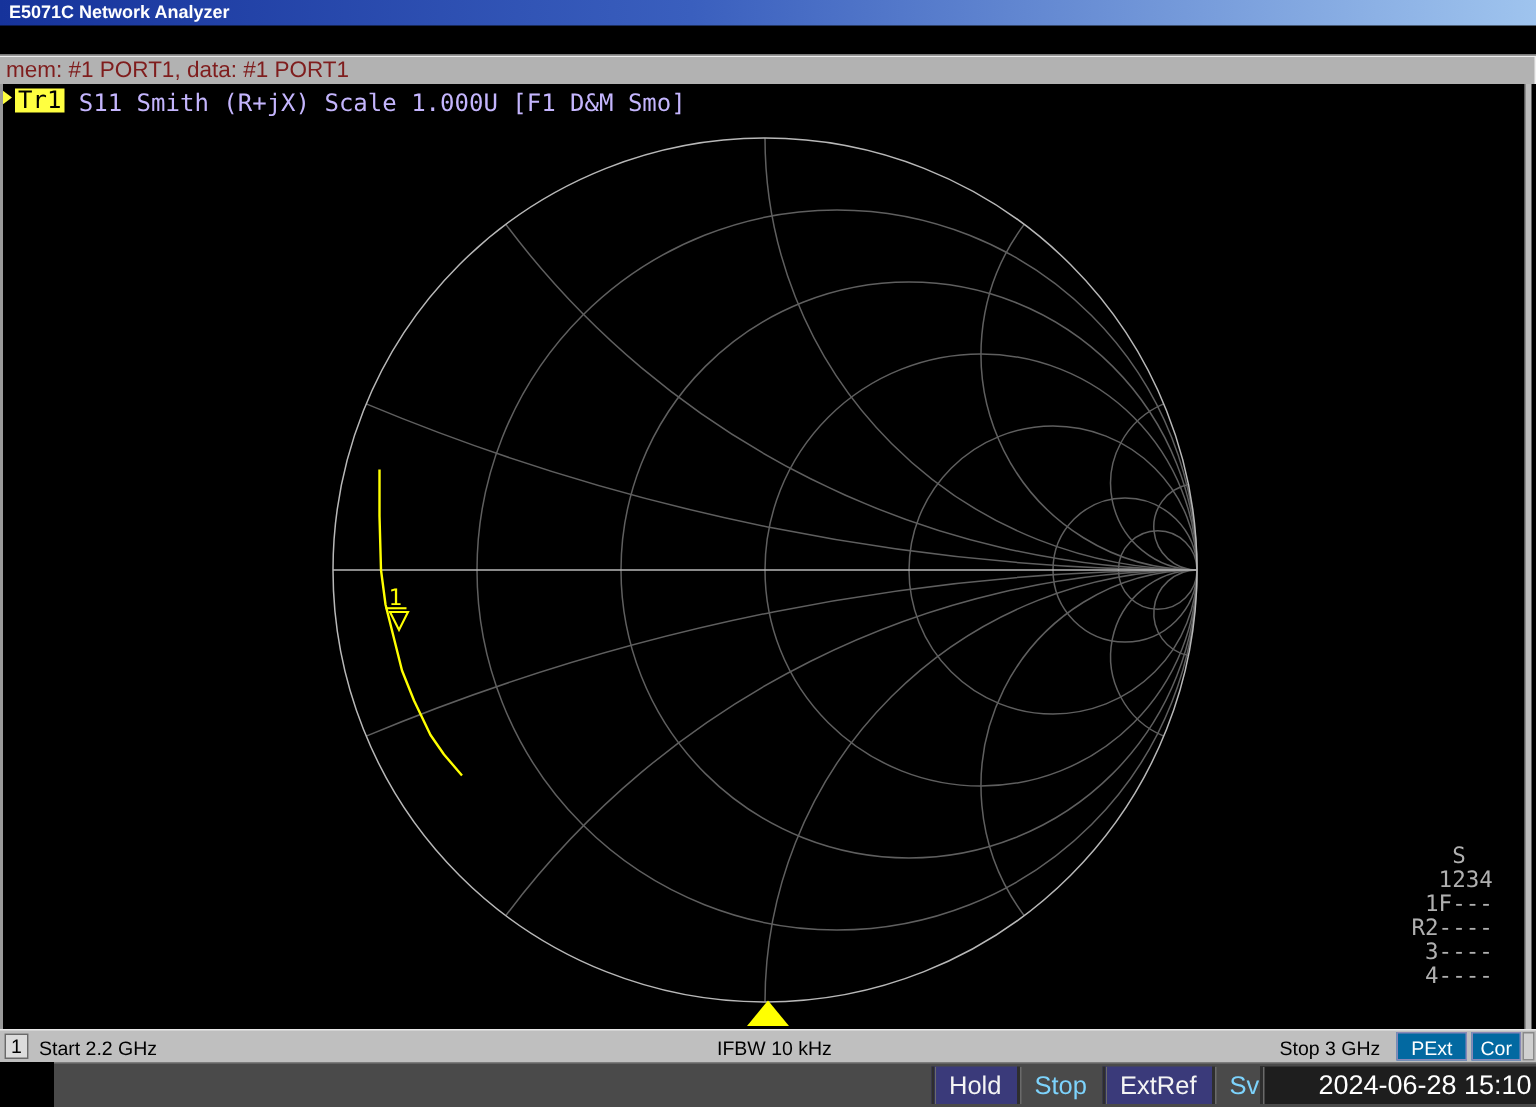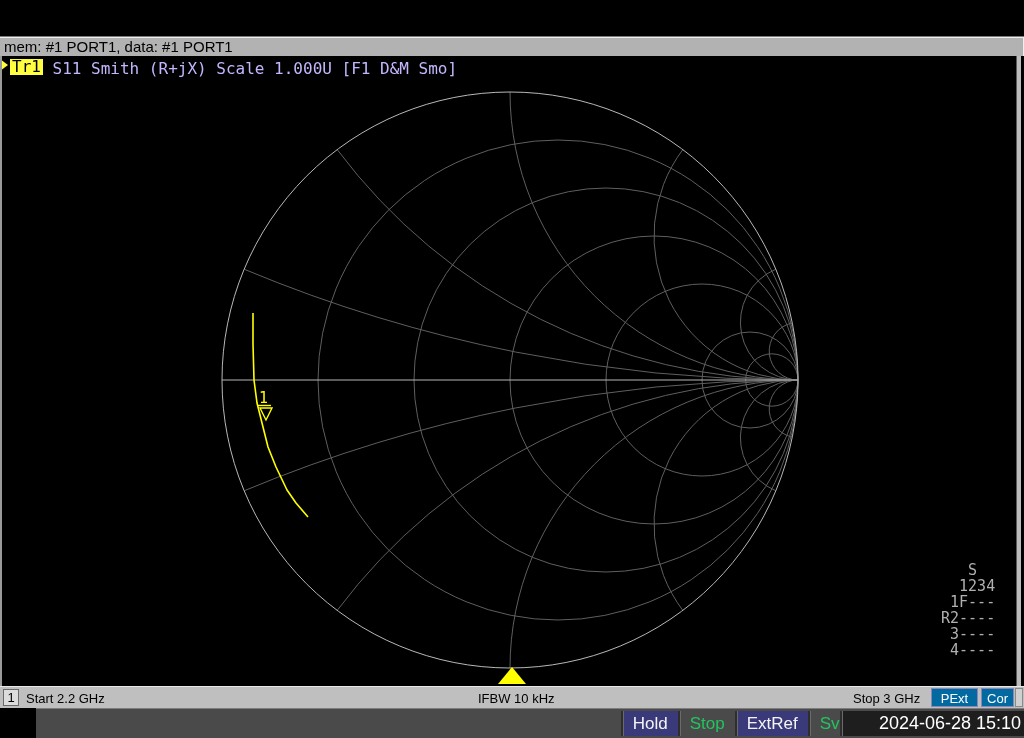--- a/index.html
+++ b/index.html
@@ -15,21 +15,21 @@
   
   .menubar{position:absolute;left:0;top:17px;width:1024px;height:19px;background:#d4d0c8;
            color:#000;font-size:12px;line-height:19px;display:flex;}
   .menu-items{display:flex;padding-left:6px;}
   .menu-item{margin-right:13px;white-space:nowrap;}
   .menu-item.resize{position:absolute;right:6px;top:0;margin:0;}
 
   
   .membar{position:absolute;left:0;top:36px;width:1024px;height:20px;background:#b2b2b2;
           border-top:1px solid #7a7a7a;box-shadow:inset 0 1px 0 #eee, inset -1px 0 0 #eee;
-          color:#000000;font-size:15px;line-height:19px;box-sizing:border-box;}
+          color:#7f1d1d;font-size:15px;line-height:19px;box-sizing:border-box;}
   .membar span{padding-left:4px;}
 
   
   .display{position:absolute;left:0;top:56px;width:1024px;height:630px;background:#000;}
   .edge-left{position:absolute;left:0;top:0;width:2px;height:630px;background:#9a9a9a;}
   .edge-right{position:absolute;left:1016px;top:0;width:5px;height:630px;background:#bcbcbc;
               border-left:1px solid #5a5a5a;box-sizing:border-box;}
 
   .trace-header{position:absolute;left:0;top:3px;height:17px;display:flex;align-items:flex-start;
                 font-family:"DejaVu Sans Mono",monospace;font-size:16px;white-space:pre;}
@@ -69,30 +69,33 @@
   .badge-empty{position:absolute;left:1015px;top:1px;width:8px;height:19px;background:#d0d0d0;
                border:1px solid #8a8a8a;box-sizing:border-box;}
 
   
   .bottombar{position:absolute;left:0;top:708px;width:1024px;height:30px;background:#4a4a4a;
              border-top:1px solid #7c7c7c;box-sizing:border-box;margin-left:36px;}
   .bb-items{position:absolute;right:202px;top:2px;display:flex;height:25px;}
   .bb-seg{height:25px;line-height:25px;text-align:center;font-size:17px;
           border-left:2px solid #2e2e2e;box-shadow:inset 1px 0 0 #6a6a6a;padding:0 10px;}
   .bb-seg.active{background:#3a3a7a;color:#f4f4f4;}
-  .bb-seg.dim{color:#22c55e;}
+  .bb-seg.dim{color:#7dd3fc;}
   .datetime{position:absolute;right:2px;top:2px;width:218px;height:25px;background:#1e1e1e;
             color:#fff;font-size:18px;line-height:25px;text-align:center;
             border-left:2px solid #2e2e2e;box-shadow:inset 1px 0 0 #6a6a6a;box-sizing:border-box;}
 </style>
 </head>
 <body>
 
 <div class="screen">
 
+  <div class="titlebar">
+    <span class="title-text">E5071C Network Analyzer</span>
+  </div>
 
 
   <div class="membar">
     <span>mem: #1 PORT1, data: #1 PORT1</span>
   </div>
 
   <div class="display">
     <svg id="smith-svg" width="1024" height="630" viewBox="0 0 1024 630">
         <circle cx="558" cy="324" r="240" class="grid"></circle>
         <circle cx="606" cy="324" r="192" class="grid"></circle>

